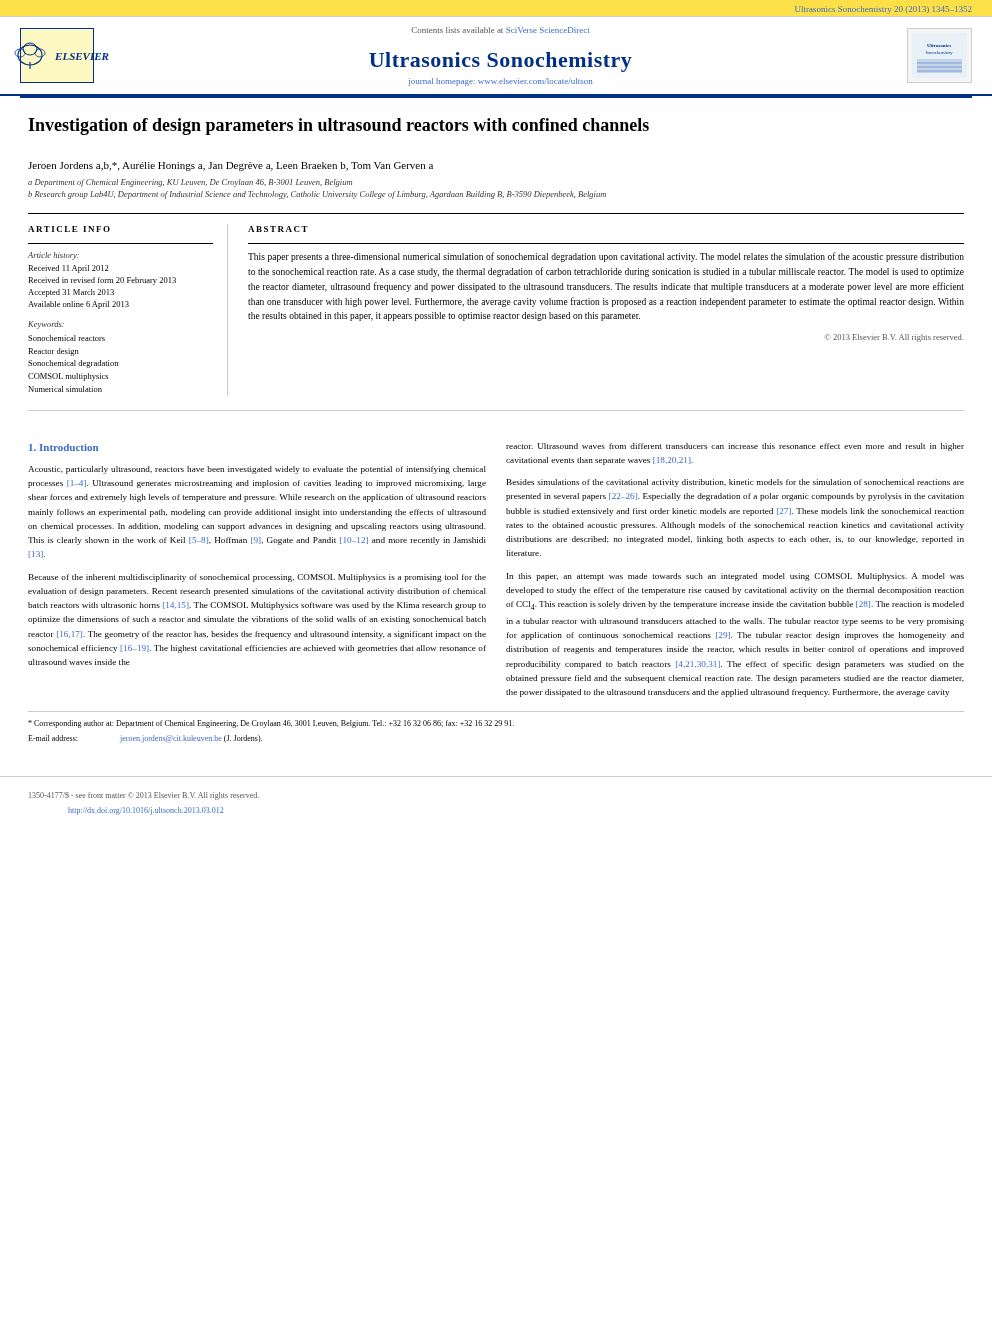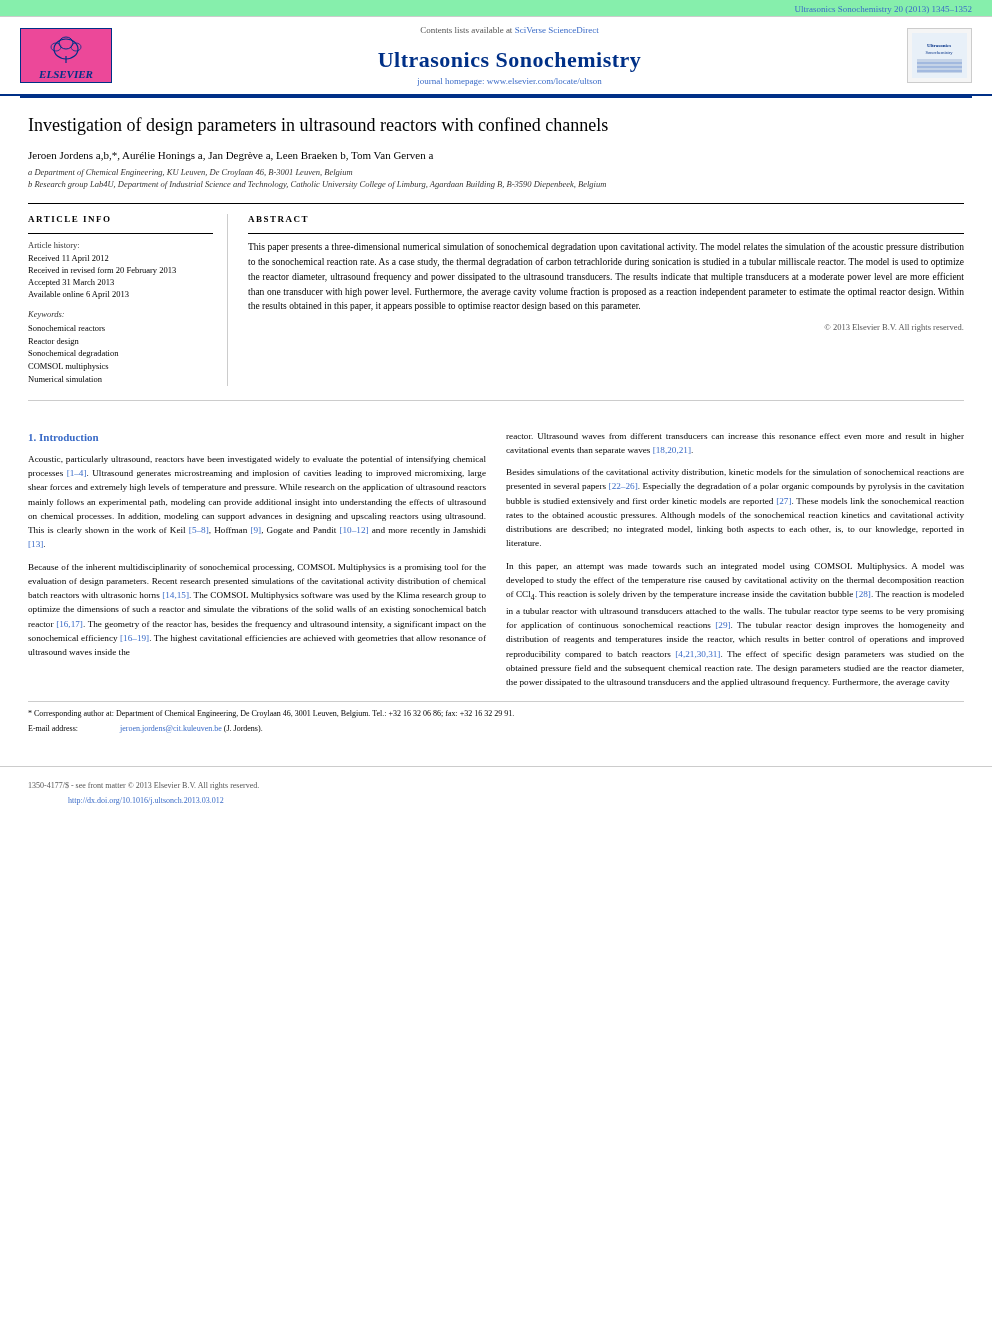--- a/index.html
+++ b/index.html
@@ -7,21 +7,21 @@
       background: #fff;
       font-family: 'Times New Roman', Times, serif;
       font-size: 10px;
       color: #000;
       width: 992px;
       min-height: 1323px;
     }
 
     
     .journal-bar {
-      background: #86efac;
+      background: #fde047;
       text-align: right;
       padding: 4px 20px 2px 20px;
       font-size: 9px;
       color: #3a6bc7;
       border-bottom: 1px solid #ccc;
     }
 
     
     .header-area {
       display: flex;
@@ -63,28 +63,27 @@
       height: 55px;
       display: flex;
       align-items: center;
       justify-content: center;
       background: #f5f5f5;
       font-size: 7px;
       text-align: center;
       color: #333;
     }
     .elsevier-box {
-      width: 92px;
+      width: 74px;
       height: 55px;
       display: flex;
-      flex-direction: column;
       align-items: center;
       justify-content: center;
       border: 1px solid #003087;
-      background: #ec4899;
+      background: #fef9c3;
     }
     .elsevier-text {
       color: #003087;
       font-size: 11px;
       font-style: italic;
       font-weight: bold;
     }
 
     
     .sep-line {
@@ -94,23 +93,23 @@
     }
 
     
     .main-content {
       padding: 16px 28px 16px 28px;
     }
 
     
     .article-title {
       font-size: 18px;
-      font-weight: normal;
-      color: #000;
-      margin-bottom: 12px;
+      font-weight: bold;
+      color: #000;
+      margin-bottom: 22px;
       line-height: 1.3;
     }
 
     
     .authors {
       font-size: 11px;
       margin-bottom: 6px;
       color: #000;
     }
     .affiliation {
@@ -143,20 +142,21 @@
       letter-spacing: 1.5px;
       text-transform: uppercase;
       color: #000;
       margin-bottom: 6px;
       border-bottom: 1px solid #000;
       padding-bottom: 9px;
     }
 
     .info-label {
       font-size: 8.5px;
+      font-style: italic;
       color: #333;
       margin-bottom: 3px;
     }
     .info-value {
       font-size: 8.5px;
       color: #000;
       margin-bottom: 8px;
       line-height: 1.4;
     }
 

